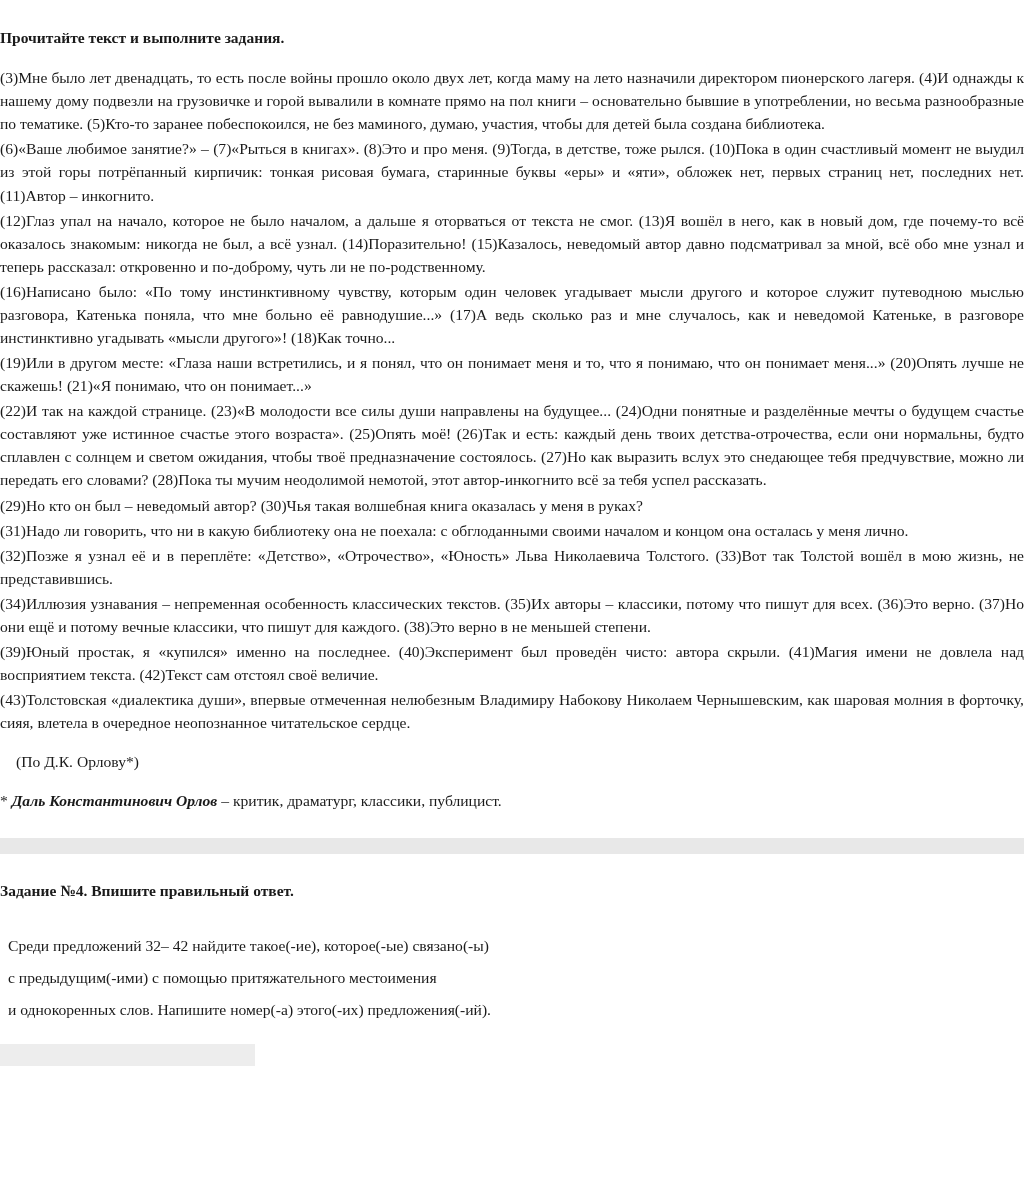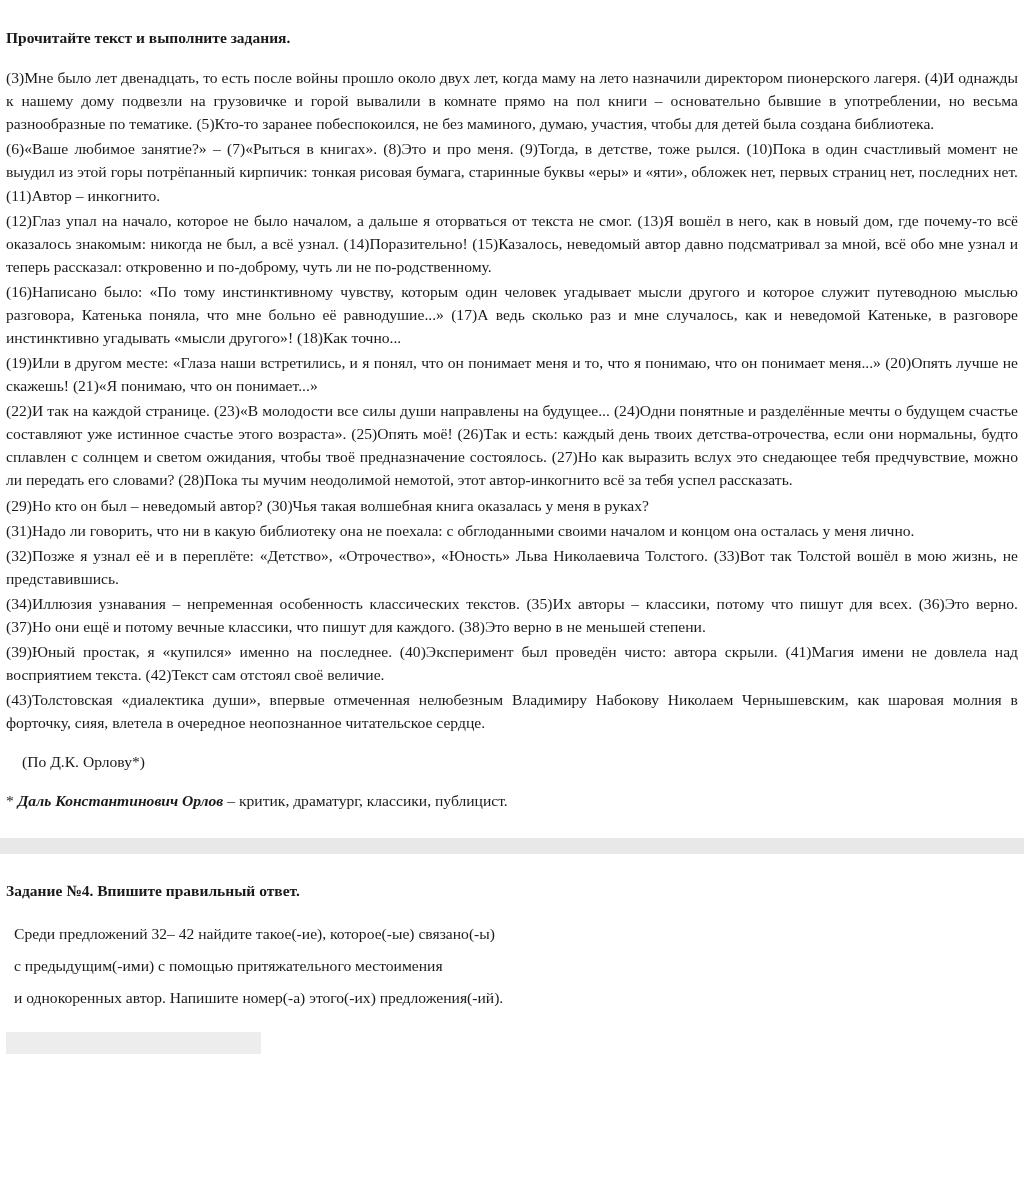--- a/index.html
+++ b/index.html
@@ -11,21 +11,21 @@
     width: 1024px;
     min-height: 1194px;
     font-family: "Liberation Serif", serif;
     color: #1a1a1a;
   }
   .page {
     width: 1024px;
     box-sizing: border-box;
   }
   .section {
-    padding: 0 6px;
+    padding: 0 0;
     box-sizing: border-box;
   }
   .task-heading {
     font-weight: bold;
     font-size: 15.5px;
     margin: 28px 0 18px 0;
     line-height: 1.3;
   }
   .para {
     font-size: 15.6px;
@@ -50,21 +50,21 @@
   }
   .divider {
     height: 16px;
     background: #e8e8e8;
     margin: 26px 0 0 0;
     width: 100%;
   }
   .task2-heading {
     font-weight: bold;
     font-size: 15.5px;
-    margin: 28px 0 22px 0;
+    margin: 28px 0 34px 0;
   }
   .question-line {
     font-size: 15.6px;
     line-height: 1.52;
     margin: 8px;
   }
   .answer-box {
     margin-top: 14px;
     width: 255px;
     height: 22px;
@@ -105,18 +105,18 @@
 
     <p class="footnote"><span>* </span><b>Даль Константинович Орлов</b><span> – критик, драматург, классики, публицист.</span></p>
   </div>
 
   <div class="divider"></div>
 
   <div class="section">
     <div class="task2-heading">Задание №4. Впишите правильный ответ.</div>
     <p class="question-line">Среди предложений 32– 42 найдите такое(-ие), которое(-ые) связано(-ы)</p>
     <p class="question-line">с предыдущим(-ими) с помощью притяжательного местоимения</p>
-    <p class="question-line">и однокоренных автор. Напишите номер(-а) этого(-их) предложения(-ий).</p>
+    <p class="question-line">и однокоренных слов. Напишите номер(-а) этого(-их) предложения(-ий).</p>
     <input class="answer-box" type="text" placeholder="" style="">
   </div>
 
   <div class="spacer-bottom"></div>
 </div>
 
 </body></html>

